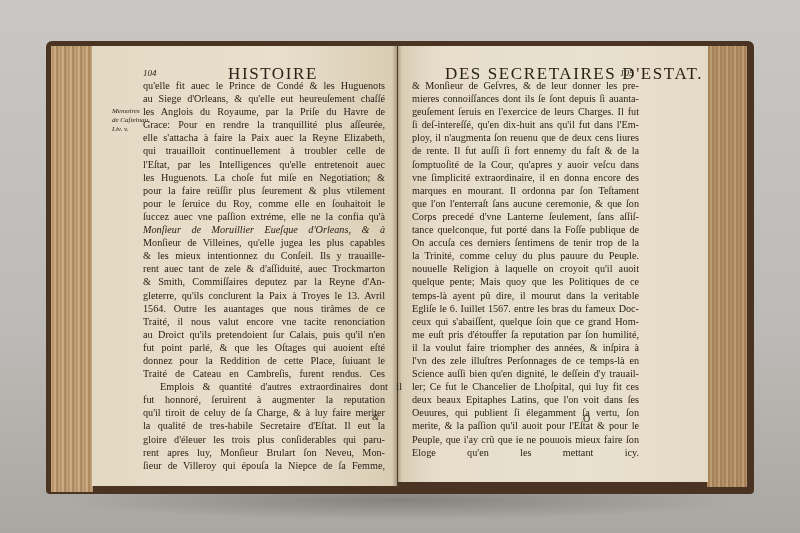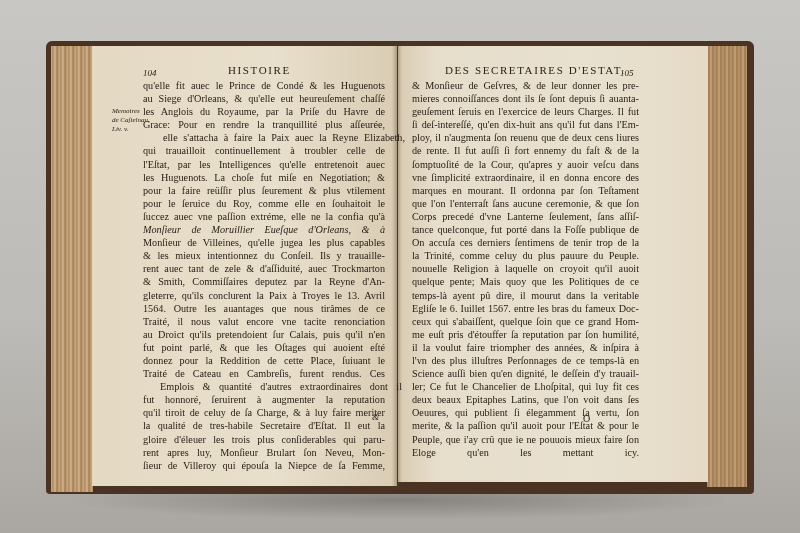--- a/index.html
+++ b/index.html
@@ -15,21 +15,21 @@
   .edge-right{position:absolute;left:707px;top:46px;width:40px;height:441px;
     background:repeating-linear-gradient(90deg,#b6946a 0px,#a07a50 2px,#c8a981 4px,#9a744b 6px,#bf9d74 8px);}
   .page{position:absolute;top:46px;height:440px;
     background:linear-gradient(90deg,#e6dcc9 0%,#e9e0ce 50%,#dfd3bd 100%);}
   .page-left{left:92px;width:305px;
     background:linear-gradient(90deg,#e4d9c3 0%,#e8dfcc 60%,#d9ccb3 100%);}
   .page-right{left:398px;width:310px;height:436px;
     background:linear-gradient(90deg,#d8cbb2 0%,#e6ddcb 12%,#e9e1d0 60%,#e4dac6 100%);}
   .gutter{position:absolute;left:392px;top:44px;width:10px;height:446px;
     background:linear-gradient(90deg,rgba(0,0,0,0) 0%,rgba(80,60,40,0.35) 50%,rgba(0,0,0,0) 100%);}
-  .head{position:absolute;font-size:11px;color:#2b2218;letter-spacing:1.6px;}
+  .head{position:absolute;font-size:17px;color:#2b2218;letter-spacing:1.6px;}
   .pageno{position:absolute;font-size:9px;color:#2b2218;font-style:italic;}
   .text{position:absolute;font-size:10.2px;line-height:13.1px;color:#2a2118;
     text-align:justify;text-align-last:justify;white-space:nowrap;}
   .text .ln{display:block;height:13.1px;overflow:hidden;}
   .margin-note{position:absolute;left:112px;top:107px;font-size:7px;line-height:9px;
     font-style:italic;color:#2a2118;}
   .margin-note span{display:block;}
   .catch{position:absolute;font-size:9px;font-style:italic;color:#2a2118;}
   .sig{position:absolute;font-size:10px;color:#2a2118;}
 </style>
@@ -52,21 +52,21 @@
   <span>Memoires</span>
   <span>de Caſtelnau,</span>
   <span>Liv. v.</span>
 </div>
 
 <div class="text" id="left-text" style="left:143px;top:79px;width:242px;">
     <span class="ln" style="width: 242px;"><span style="white-space: nowrap;">qu'elle fit auec le Prince de Condé &amp; les Huguenots</span></span>
     <span class="ln" style="width: 242px;"><span style="white-space: nowrap;">au Siege d'Orleans, &amp; qu'elle eut heureuſement chaſſé</span></span>
     <span class="ln" style="width: 242px;"><span style="white-space: nowrap;">les Anglois du Royaume, par la Priſe du Havre de</span></span>
     <span class="ln" style="width: 242px;"><span style="white-space: nowrap;">Grace: Pour en rendre la tranquillité plus aſſeurée,</span></span>
-    <span class="ln" style="width: 242px; margin-left: 20px;"><span style="white-space: nowrap;">elle s'attacha à faire la Paix auec la Reyne Elizabeth,</span></span>
+    <span class="ln" style="width: 242px;"><span style="white-space: nowrap;">elle s'attacha à faire la Paix auec la Reyne Elizabeth,</span></span>
     <span class="ln" style="width: 242px;"><span style="white-space: nowrap;">qui trauailloit continuellement à troubler celle de</span></span>
     <span class="ln" style="width: 242px;"><span style="white-space: nowrap;">l'Eſtat, par les Intelligences qu'elle entretenoit auec</span></span>
     <span class="ln" style="width: 242px;"><span style="white-space: nowrap;">les Huguenots. La choſe fut miſe en Negotiation; &amp;</span></span>
     <span class="ln" style="width: 242px;"><span style="white-space: nowrap;">pour la faire reüſſir plus ſeurement &amp; plus vtilement</span></span>
     <span class="ln" style="width: 242px;"><span style="white-space: nowrap;">pour le ſeruice du Roy, comme elle en ſouhaitoit le</span></span>
     <span class="ln" style="width: 242px;"><span style="white-space: nowrap;">ſuccez auec vne paſſion extréme, elle ne la confia qu'à</span></span>
     <span class="ln" style="width: 242px;"><span style="white-space: nowrap; font-style: italic;">Monſieur de Moruillier Eueſque d'Orleans, &amp; à</span></span>
     <span class="ln" style="width: 242px;"><span style="white-space: nowrap;">Monſieur de Villeines, qu'elle jugea les plus capables</span></span>
     <span class="ln" style="width: 242px;"><span style="white-space: nowrap;">&amp; les mieux intentionnez du Conſeil. Ils y trauaille-</span></span>
     <span class="ln" style="width: 242px;"><span style="white-space: nowrap;">rent auec tant de zele &amp; d'aſſiduité, auec Trockmarton</span></span>
@@ -106,21 +106,21 @@
     <span class="ln" style="width: 227px;"><span style="white-space: nowrap;">tance quelconque, fut porté dans la Foſſe publique de</span></span>
     <span class="ln" style="width: 227px;"><span style="white-space: nowrap;">On accuſa ces derniers ſentimens de tenir trop de la</span></span>
     <span class="ln" style="width: 227px;"><span style="white-space: nowrap;">la Trinité, comme celuy du plus pauure du Peuple.</span></span>
     <span class="ln" style="width: 227px;"><span style="white-space: nowrap;">nouuelle Religion à laquelle on croyoit qu'il auoit</span></span>
     <span class="ln" style="width: 227px;"><span style="white-space: nowrap;">quelque pente; Mais quoy que les Politiques de ce</span></span>
     <span class="ln" style="width: 227px;"><span style="white-space: nowrap;">temps-là ayent pû dire, il mourut dans la veritable</span></span>
     <span class="ln" style="width: 227px;"><span style="white-space: nowrap;">Egliſe le 6. Iuillet 1567. entre les bras du fameux Doc-</span></span>
     <span class="ln" style="width: 227px;"><span style="white-space: nowrap;">ceux qui s'abaiſſent, quelque ſoin que ce grand Hom-</span></span>
     <span class="ln" style="width: 227px;"><span style="white-space: nowrap;">me euſt pris d'étouffer ſa reputation par ſon humilité,</span></span>
     <span class="ln" style="width: 227px;"><span style="white-space: nowrap;">il la voulut faire triompher des années, &amp; inſpira à</span></span>
-    <span class="ln" style="width: 227px;"><span style="white-space: nowrap;">l'vn des plus illuſtres Perſonnages de ce temps-là en</span></span>
+    <span class="ln" style="width: 227px;"><span style="white-space: nowrap;">l'vn des zele illuſtres Perſonnages de ce temps-là en</span></span>
     <span class="ln" style="width: 227px;"><span style="white-space: nowrap;">Science auſſi bien qu'en dignité, le deſſein d'y trauail-</span></span>
     <span class="ln" style="width: 227px;"><span style="white-space: nowrap;">ler; Ce fut le Chancelier de Lhoſpital, qui luy fit ces</span></span>
     <span class="ln" style="width: 227px;"><span style="white-space: nowrap;">deux beaux Epitaphes Latins, que l'on voit dans ſes</span></span>
     <span class="ln" style="width: 227px;"><span style="white-space: nowrap;">Oeuures, qui publient ſi élegamment ſa vertu, ſon</span></span>
     <span class="ln" style="width: 227px;"><span style="white-space: nowrap;">merite, &amp; la paſſion qu'il auoit pour l'Eſtat &amp; pour le</span></span>
     <span class="ln" style="width: 227px;"><span style="white-space: nowrap;">Peuple, que i'ay crû que ie ne pouuois mieux faire ſon</span></span>
     <span class="ln" style="width: 227px;"><span style="white-space: nowrap;">Eloge qu'en les mettant icy.</span></span>
   </div>
 <div class="sig" style="left:583px;top:413px;">O</div>
 

